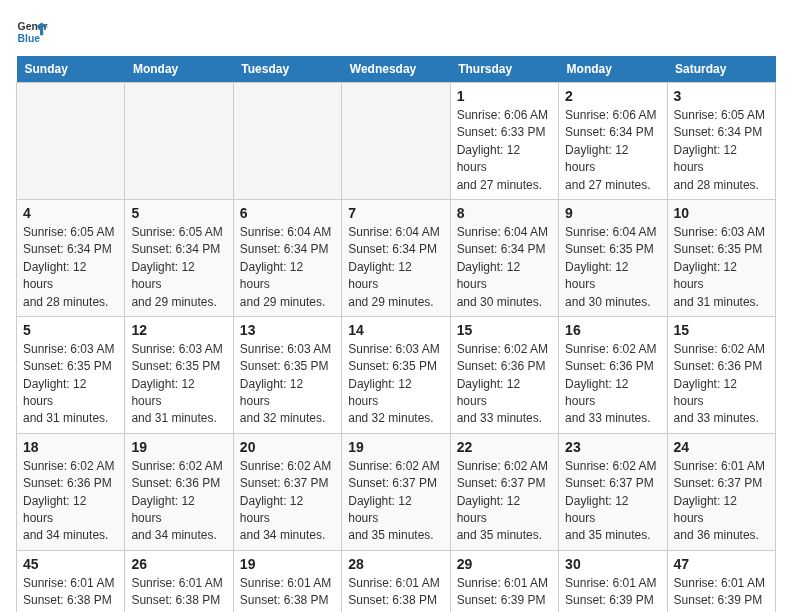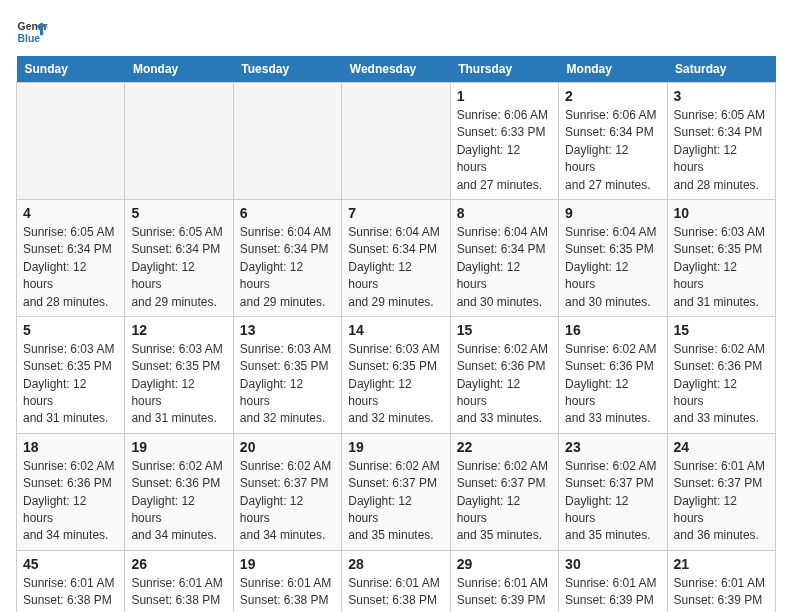--- a/index.html
+++ b/index.html
@@ -319,21 +319,21 @@
 and 37 minutes.</div>
         </td>
         <td>
           <div class="day-num">30</div>
           <div class="day-info" style="white-space: pre-line;">Sunrise: 6:01 AM
 Sunset: 6:39 PM
 Daylight: 12 hours
 and 37 minutes.</div>
         </td>
         <td>
-          <div class="day-num">21</div>
+          <div class="day-num">47</div>
           <div class="day-info" style="white-space: pre-line;">Sunrise: 6:01 AM
 Sunset: 6:39 PM
 Daylight: 12 hours
 and 37 minutes.</div>
         </td>
       </tr>
     </tbody>
 </table>
 
 </body></html>

